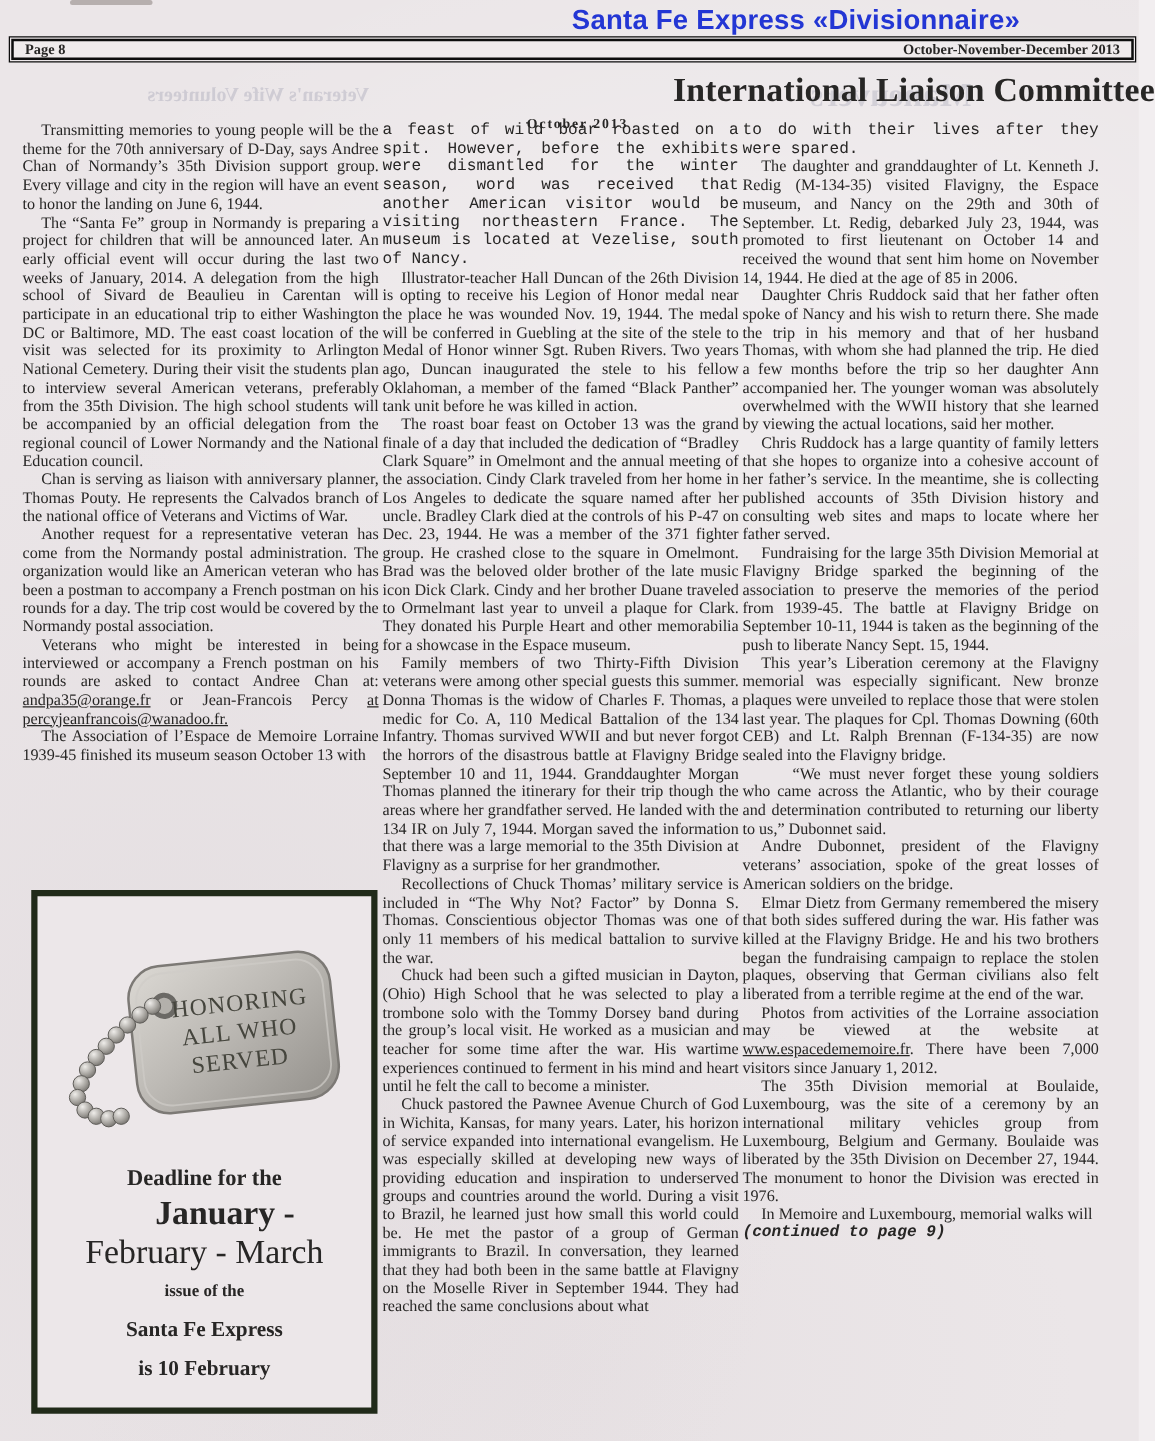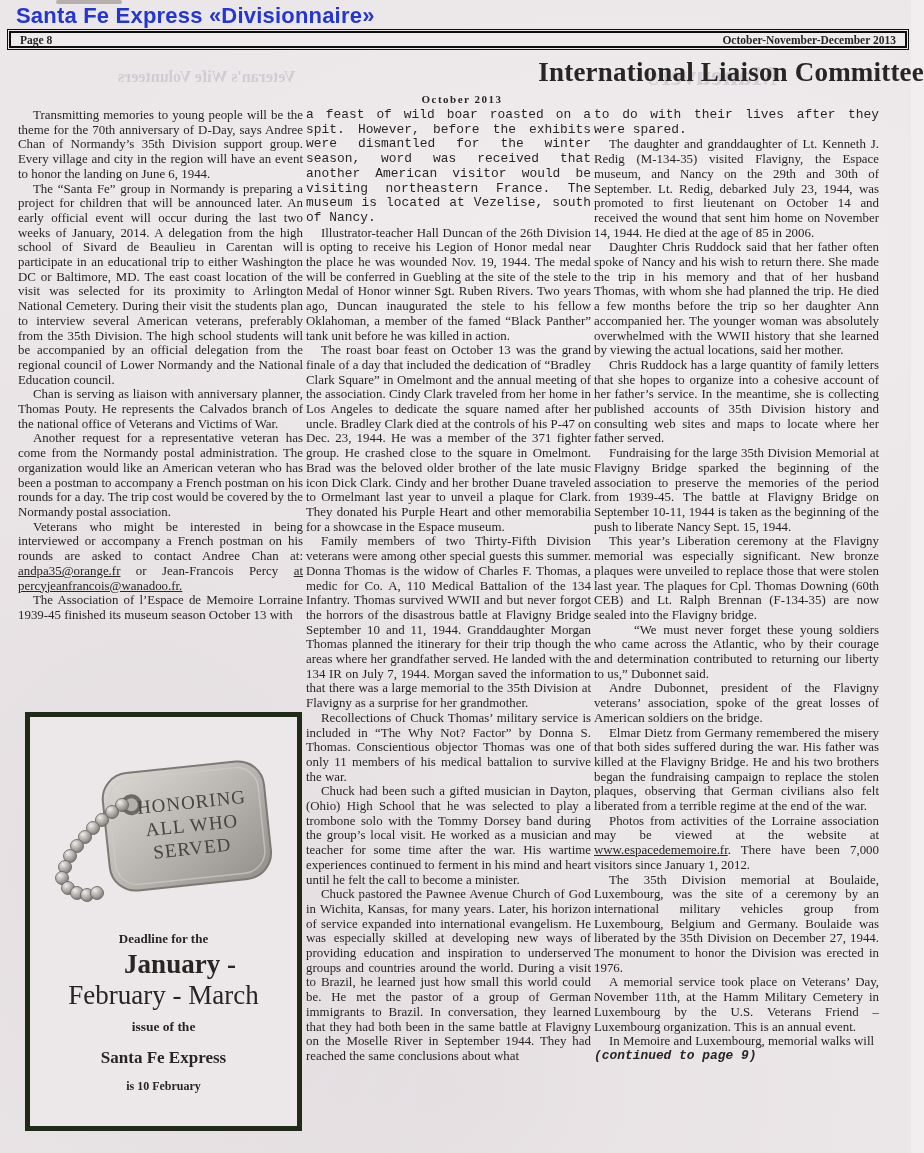--- a/index.html
+++ b/index.html
@@ -10,67 +10,67 @@
       radial-gradient(620px 320px at 68% 22%, rgba(255,255,255,.30), rgba(255,255,255,0)),
       radial-gradient(500px 600px at 15% 75%, rgba(205,196,201,.22), rgba(205,196,201,0)),
       radial-gradient(400px 300px at 50% 95%, rgba(214,205,209,.20), rgba(214,205,209,0));
     font-family:"Liberation Serif", serif;
     color:#272625;
   }
   .edge-right { position:absolute; right:0; top:0; width:13px; height:100%; background:#f2eef0; }
   .corner-mark { position:absolute; left:56px; top:0; width:66px; height:4px; background:#8a827e; opacity:.55; border-radius:2px; }
 
   .masthead {
-    position:absolute; top:3px; left:16px; width:812px; text-align:left;
+    position:absolute; top:3px; left:4px; width:812px; text-align:right;
     font-family:"Liberation Sans", sans-serif; font-weight:700;
     font-size:22px; color:#2336d4; letter-spacing:.2px;
   }
   .pagebar {
     position:absolute; top:31px; left:9px; width:898px; height:17px;
     border:2px solid #0d0d0d; outline:1px solid #0d0d0d; outline-offset:1px;
     background:#efebec; box-sizing:border-box;
     display:flex; justify-content:space-between; align-items:center;
     padding:0 9px; font-weight:700; font-size:11.5px;
   }
   .article-title {
     position:absolute; top:57px; left:0; width:924px; text-align:right;
     font-size:27px; font-weight:700; letter-spacing:.2px;
   }
   .article-date {
     position:absolute; top:93px; left:0; width:924px; text-align:center;
     font-size:11px; font-weight:700; letter-spacing:1.5px;
   }
 
   .columns {
-    position:absolute; top:108px; left:18px; width:890px;
+    position:absolute; top:97px; left:18px; width:890px;
     display:flex; gap:3px;
   }
   .col {
     width:285px; font-size:12.9px; line-height:14.7px;
     text-align:justify; overflow:hidden;
   }
   .para { margin:0; text-indent:15px; }
   .para.no-indent { text-indent:0;font-family:Liberation Mono, monospace; }
   .para.wide-indent { text-indent:40px; }
   .para.italic { font-style:italic; font-weight:600; }
   .u { text-decoration:underline; }
 
   
   .deadline-box {
     position:absolute; left:25px; top:712px; width:277px; height:419px;
     border:5px solid #202a19; box-sizing:border-box;
     background:#ece7e9; text-align:center;
   }
   .dogtag-wrap { margin-top:18px; }
-  .dl1 { font-size:13px; font-weight:700; margin-top:2px; }
+  .dl1 { font-size:18px; font-weight:700; margin-top:2px; }
   .dl2 { font-size:27px;  font-weight:700; margin-top:2px; line-height:30px;padding-left:33px; }
   .dl3 { font-size:27px;  font-weight:400; line-height:32px; }
   .dl4 { font-size:13.5px; font-weight:700; margin-top:8px; }
   .dl5 { font-size:17px;  font-weight:700; margin-top:13px; }
-  .dl6 { font-size:12px;  font-weight:700; margin-top:11px; }
+  .dl6 { font-size:17px;  font-weight:700; margin-top:11px; }
 
   
   .bleed {
     position:absolute; transform:scaleX(-1);
     font-weight:700; color:#6c6e8c; opacity:.22;
     white-space:nowrap; filter:blur(.4px);
     pointer-events:none;
   }
   .bleed-1 { left:118px; top:68px; font-size:16px; }
   .bleed-2 { left:648px; top:61px; font-size:27px; opacity:.20; }
@@ -119,21 +119,20 @@
       <p class="para"><span>The daughter and granddaughter of Lt. Kenneth J. Redig (M-134-35) visited Flavigny, the Espace museum, and Nancy on the 29th and 30th of September. Lt. Redig, debarked July 23, 1944, was promoted to first lieutenant on October 14 and received the wound that sent him home on November 14, 1944.  He died at the age of 85 in 2006.</span></p>
       <p class="para"><span>Daughter Chris Ruddock said that her father often spoke of Nancy and his wish to return there.  She made the trip in his memory and that of her husband Thomas, with whom she had planned the trip.  He died a few months before the trip so her daughter Ann accompanied her.  The younger woman was absolutely overwhelmed with the WWII history that she learned by viewing the actual locations, said her mother.</span></p>
       <p class="para"><span>Chris Ruddock has a large quantity of family letters that she hopes to organize into a cohesive account of her father’s service.   In the meantime, she is collecting published accounts of 35th Division history and consulting web sites and maps to locate where her father served.</span></p>
       <p class="para"><span>Fundraising for the large 35th Division Memorial at Flavigny Bridge sparked the beginning of the association to preserve the memories of the period from 1939-45.  The battle at Flavigny Bridge on September 10-11, 1944 is taken as the beginning of the push to liberate Nancy Sept. 15, 1944.</span></p>
       <p class="para"><span>This year’s Liberation ceremony at the Flavigny memorial was especially significant.  New bronze plaques were unveiled to replace those that were stolen last year.  The plaques for Cpl. Thomas Downing (60th CEB) and Lt. Ralph Brennan (F-134-35) are now sealed into the Flavigny bridge.</span></p>
       <p class="para wide-indent"><span>“We must never forget these young soldiers who came across the Atlantic, who by their courage and determination contributed to returning our liberty to us,” Dubonnet said.</span></p>
       <p class="para"><span>Andre Dubonnet, president of the Flavigny veterans’ association, spoke of the great losses of American soldiers on the bridge.</span></p>
       <p class="para"><span>Elmar Dietz from Germany remembered the misery that both sides suffered during the war.  His father was killed at the Flavigny Bridge.  He and his two brothers began the fundraising campaign to replace the stolen plaques, observing that German civilians also felt liberated from a terrible regime at the end of the war.</span></p>
       <p class="para"><span>Photos from activities of the Lorraine association may be viewed at the website at </span><span class="u">www.espacedememoire.fr</span><span>.  There have been 7,000 visitors since January 1, 2012.</span></p>
       <p class="para"><span>The 35th Division memorial at Boulaide, Luxembourg, was the site of a ceremony by an international military vehicles group from Luxembourg, Belgium and Germany.  Boulaide was liberated by the 35th Division on December 27, 1944.  The monument to honor the  Division was erected in 1976.</span></p>
-      <p class="para"><span>A memorial service took place on Veterans’ Day, November 11th, at the Hamm Military Cemetery in Luxembourg by the U.S. Veterans Friend – Luxembourg organization. This is an annual event.</span></p>
       <p class="para"><span>In Memoire and Luxembourg, memorial walks will</span></p>
       <p class="para no-indent italic" style=""><span>(continued to page 9)</span></p>
     </div>
 </div>
 
 <div class="deadline-box">
   <div class="dogtag-wrap">
     <svg width="244" height="190" viewBox="0 0 244 190">
       <defs>
         <linearGradient id="tagGrad" x1="0" y1="0" x2="1" y2="1">

